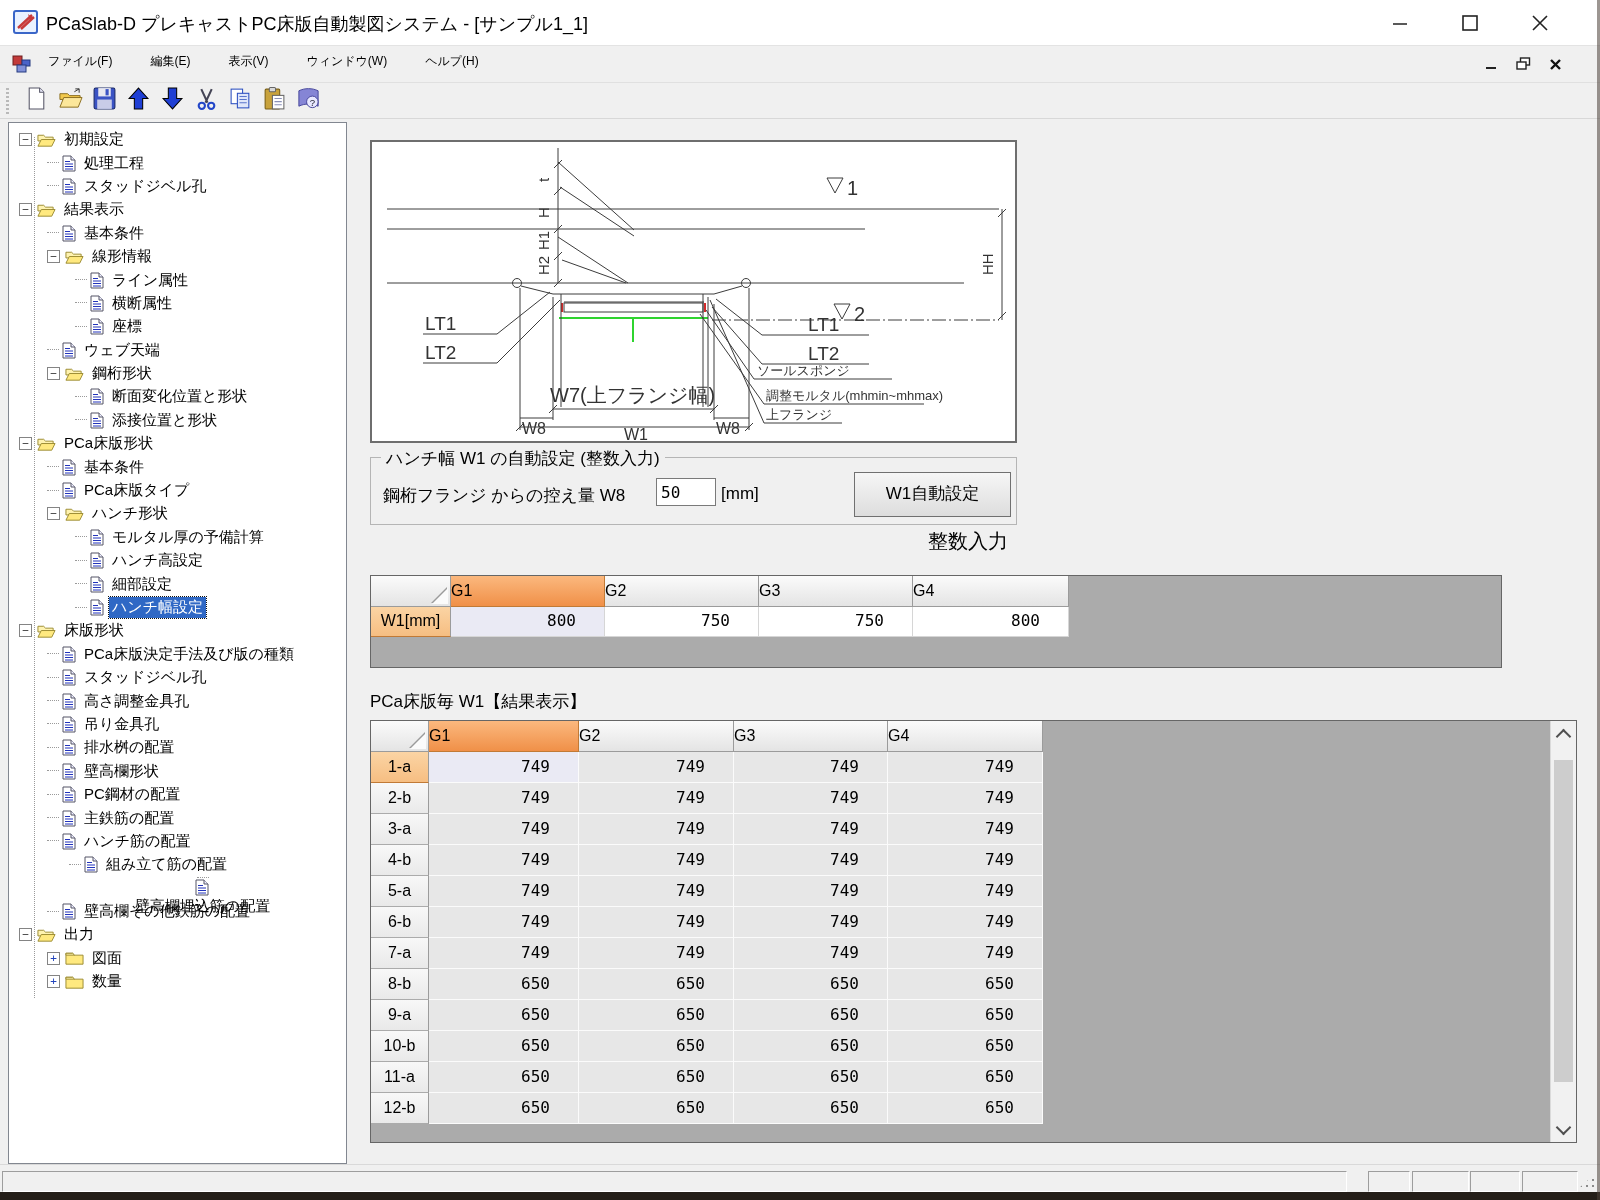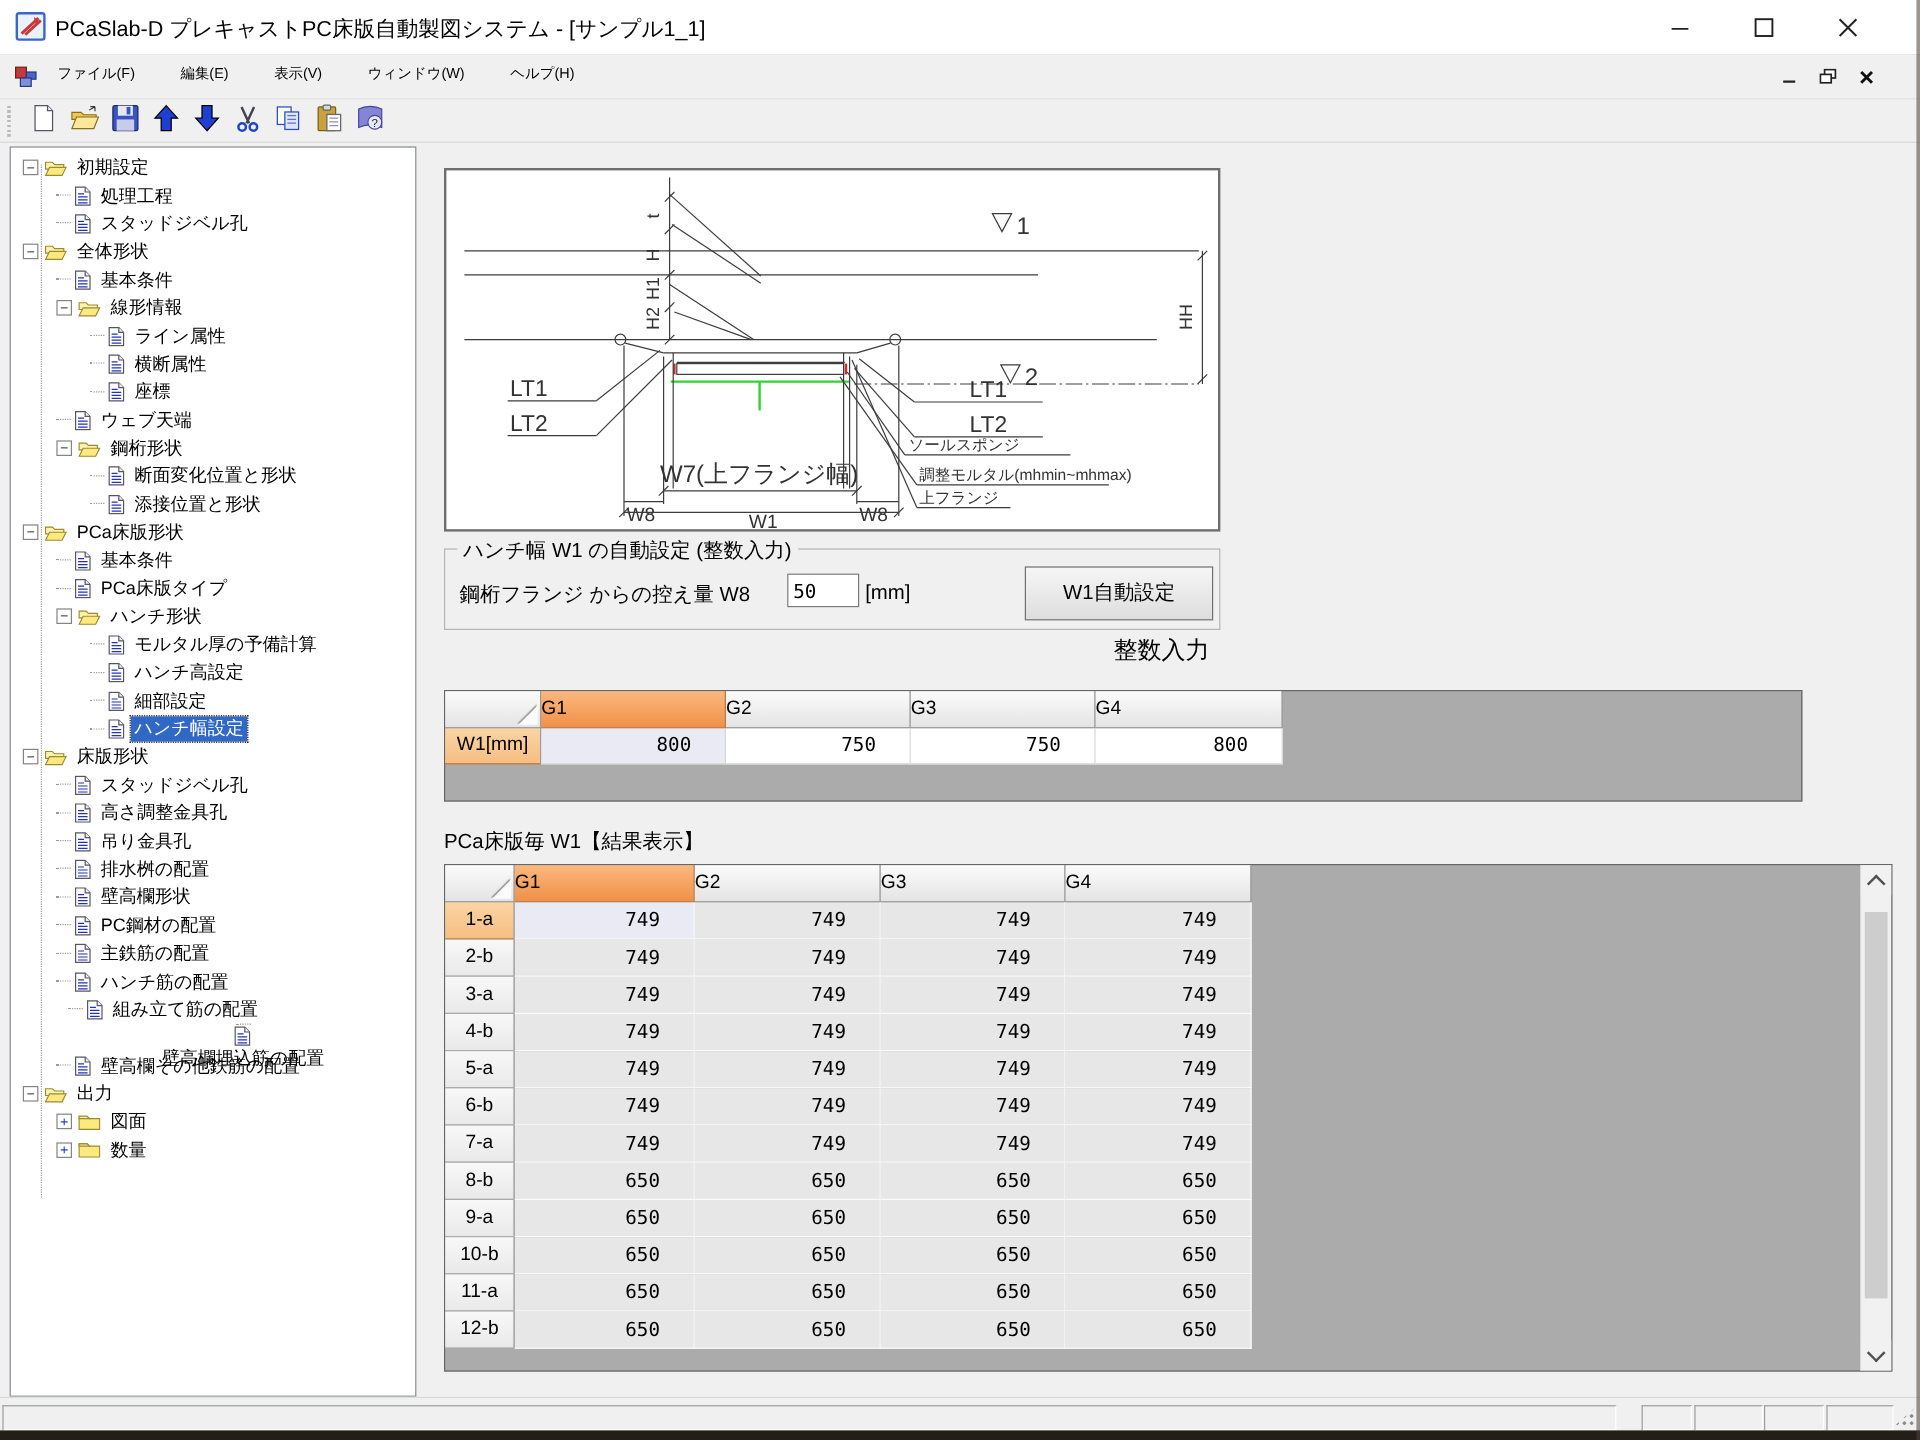--- a/index.html
+++ b/index.html
@@ -222,21 +222,21 @@
           <span class="tree-label">スタッドジベル孔</span>
         </div>
         <div class="tree-row" style="padding-left: 10px;">
           <span class="expander">−</span>
           <span class="tree-icon">
             <svg width="19" height="16" viewBox="0 0 20 16">
               <path d="M1 3h6l2 2h8v4H1z" fill="#FFF3B0" stroke="#9A8A30"></path>
               <path d="M1 14.5l3.5-7H19l-3.5 7z" fill="#FFE97F" stroke="#9A8A30"></path>
             </svg>
           </span>
-          <span class="tree-label">全体形状</span>
+          <span class="tree-label">結果表示</span>
         </div>
         <div class="tree-row" style="padding-left: 38px;">
           <span class="tree-stub"></span>
           <span class="tree-icon">
             <svg width="14" height="17" viewBox="0 0 14 17">
               <path d="M1 1h8l4 4v11H1z" fill="#fff" stroke="#556"></path>
               <path d="M9 1v4h4" fill="#eef" stroke="#556"></path>
               <path d="M3 6.5h5M3 9h8M3 11.5h8M3 14h8" stroke="#2233BB"></path>
             </svg>
           </span>
@@ -426,20 +426,31 @@
         </div>
         <div class="tree-row" style="padding-left: 38px;">
           <span class="tree-stub"></span>
           <span class="tree-icon">
             <svg width="14" height="17" viewBox="0 0 14 17">
               <path d="M1 1h8l4 4v11H1z" fill="#fff" stroke="#556"></path>
               <path d="M9 1v4h4" fill="#eef" stroke="#556"></path>
               <path d="M3 6.5h5M3 9h8M3 11.5h8M3 14h8" stroke="#2233BB"></path>
             </svg>
           </span>
+          <span class="tree-label">PCa床版決定手法及び版の種類</span>
+        </div>
+        <div class="tree-row" style="padding-left: 38px;">
+          <span class="tree-stub"></span>
+          <span class="tree-icon">
+            <svg width="14" height="17" viewBox="0 0 14 17">
+              <path d="M1 1h8l4 4v11H1z" fill="#fff" stroke="#556"></path>
+              <path d="M9 1v4h4" fill="#eef" stroke="#556"></path>
+              <path d="M3 6.5h5M3 9h8M3 11.5h8M3 14h8" stroke="#2233BB"></path>
+            </svg>
+          </span>
           <span class="tree-label">スタッドジベル孔</span>
         </div>
         <div class="tree-row" style="padding-left: 38px;">
           <span class="tree-stub"></span>
           <span class="tree-icon">
             <svg width="14" height="17" viewBox="0 0 14 17">
               <path d="M1 1h8l4 4v11H1z" fill="#fff" stroke="#556"></path>
               <path d="M9 1v4h4" fill="#eef" stroke="#556"></path>
               <path d="M3 6.5h5M3 9h8M3 11.5h8M3 14h8" stroke="#2233BB"></path>
             </svg>
@@ -505,21 +516,21 @@
           <span class="tree-stub"></span>
           <span class="tree-icon">
             <svg width="14" height="17" viewBox="0 0 14 17">
               <path d="M1 1h8l4 4v11H1z" fill="#fff" stroke="#556"></path>
               <path d="M9 1v4h4" fill="#eef" stroke="#556"></path>
               <path d="M3 6.5h5M3 9h8M3 11.5h8M3 14h8" stroke="#2233BB"></path>
             </svg>
           </span>
           <span class="tree-label">ハンチ筋の配置</span>
         </div>
-        <div class="tree-row" style="padding-left: 48px;">
+        <div class="tree-row" style="padding-left: 60px;">
           <span class="tree-stub"></span>
           <span class="tree-icon">
             <svg width="14" height="17" viewBox="0 0 14 17">
               <path d="M1 1h8l4 4v11H1z" fill="#fff" stroke="#556"></path>
               <path d="M9 1v4h4" fill="#eef" stroke="#556"></path>
               <path d="M3 6.5h5M3 9h8M3 11.5h8M3 14h8" stroke="#2233BB"></path>
             </svg>
           </span>
           <span class="tree-label">組み立て筋の配置</span>
         </div>

